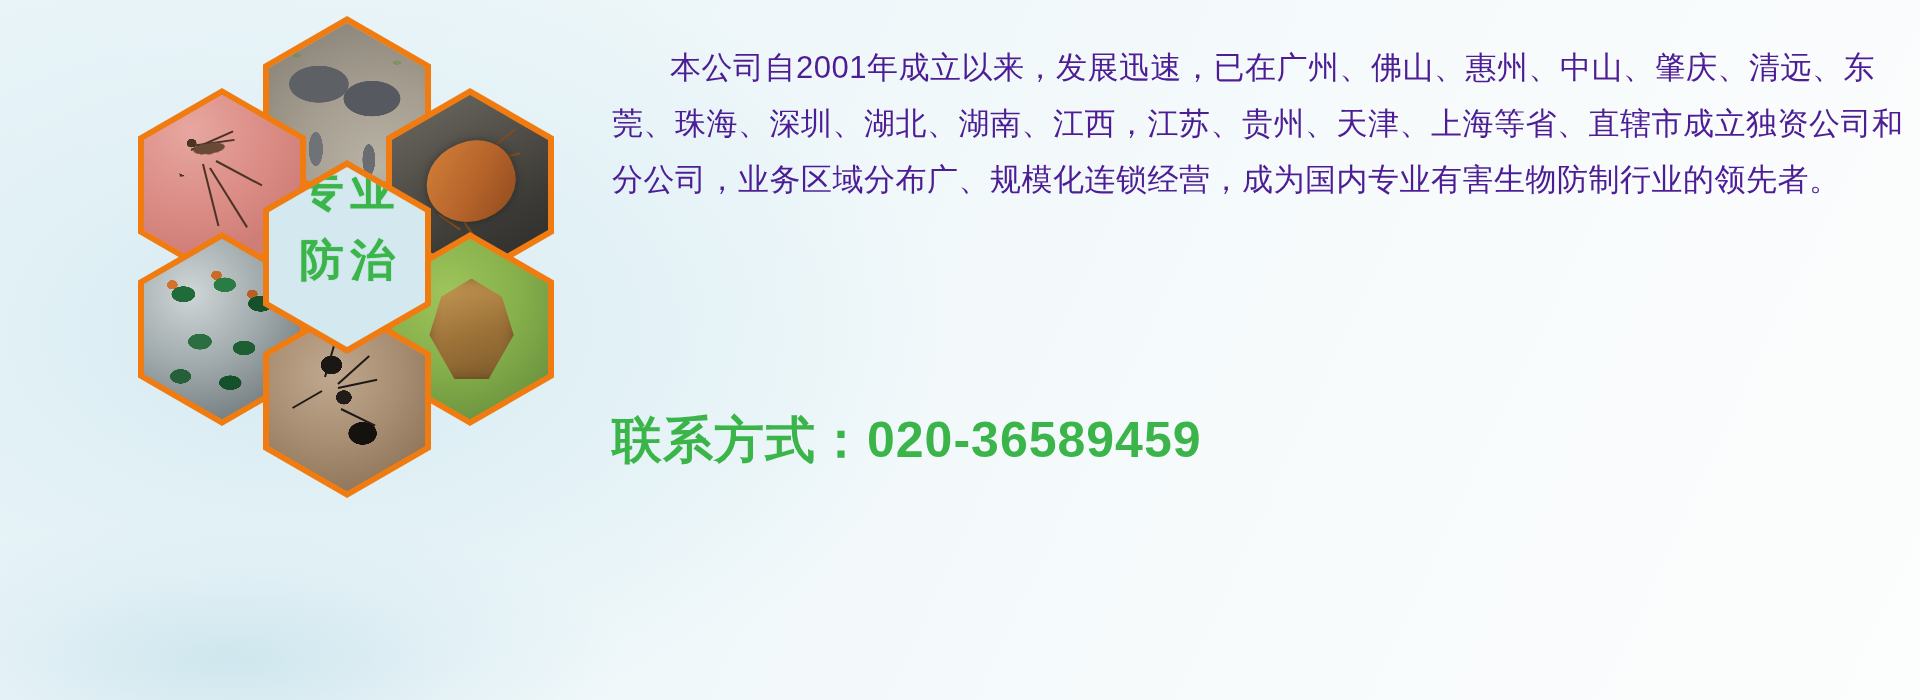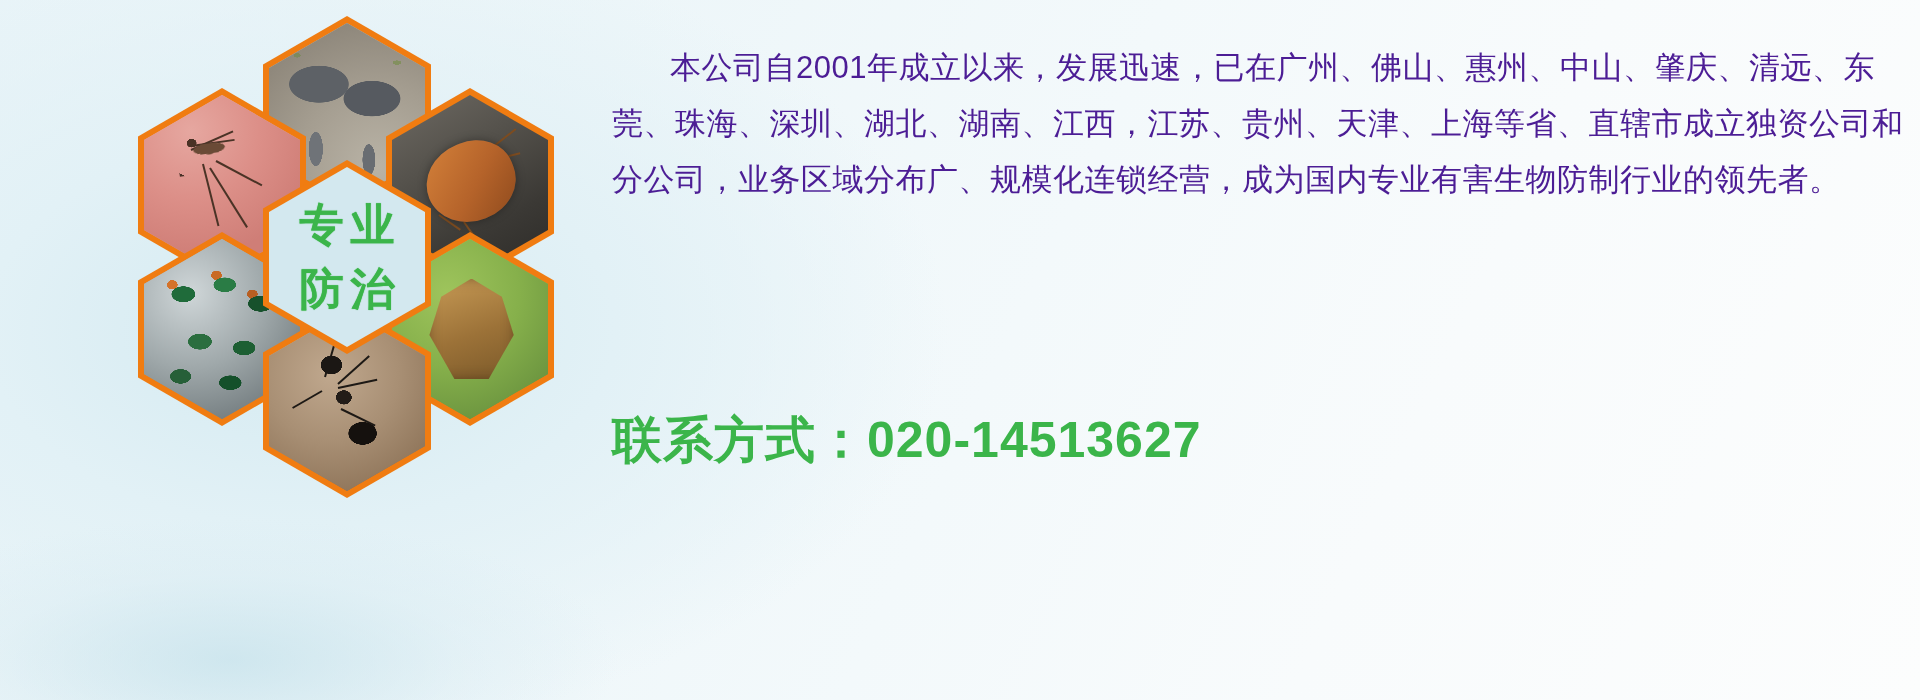--- a/index.html
+++ b/index.html
@@ -36,22 +36,22 @@
   #hex-fly      { left:58px;  top:222px; }
   #hex-stink    { left:306px; top:222px; }
   #hex-ant      { left:183px; top:294px; }
   #hex-center   { left:183px; top:150px; }
 
   #hex-center .inner { background:#d3e8ef; }
 
   .logo-text {
     position:absolute; inset:0;
     display:flex; flex-direction:column;
-    align-items:center; justify-content:center;
-    gap:18px;
+    align-items:center; 
+    gap:24px;
     color:#3bb54a;
     font-weight:bold;
     font-size:44px;
     letter-spacing:7px;
     text-indent:7px;
     line-height:1.05;
     text-shadow:0 0 1px #3bb54a;
   }
 
   
@@ -236,16 +236,16 @@
       </div>
     </div>
   </div>
 </div>
 
 <div id="body-copy">
   <div class="para">本公司自2001年成立以来，发展迅速，已在广州、佛山、惠州、中山、肇庆、清远、东莞、珠海、深圳、湖北、湖南、江西，江苏、贵州、天津、上海等省、直辖市成立独资公司和分公司，业务区域分布广、规模化连锁经营，成为国内专业有害生物防制行业的领先者。</div>
 </div>
 
 <div id="contact-block">
-  <div class="contact-line" id="contact-line-1">联系方式：020-14513627</div>
+  <div class="contact-line" id="contact-line-1">联系方式：020-36589459</div>
 </div>
 
 <div id="vignette"></div>
 
 </body></html>

